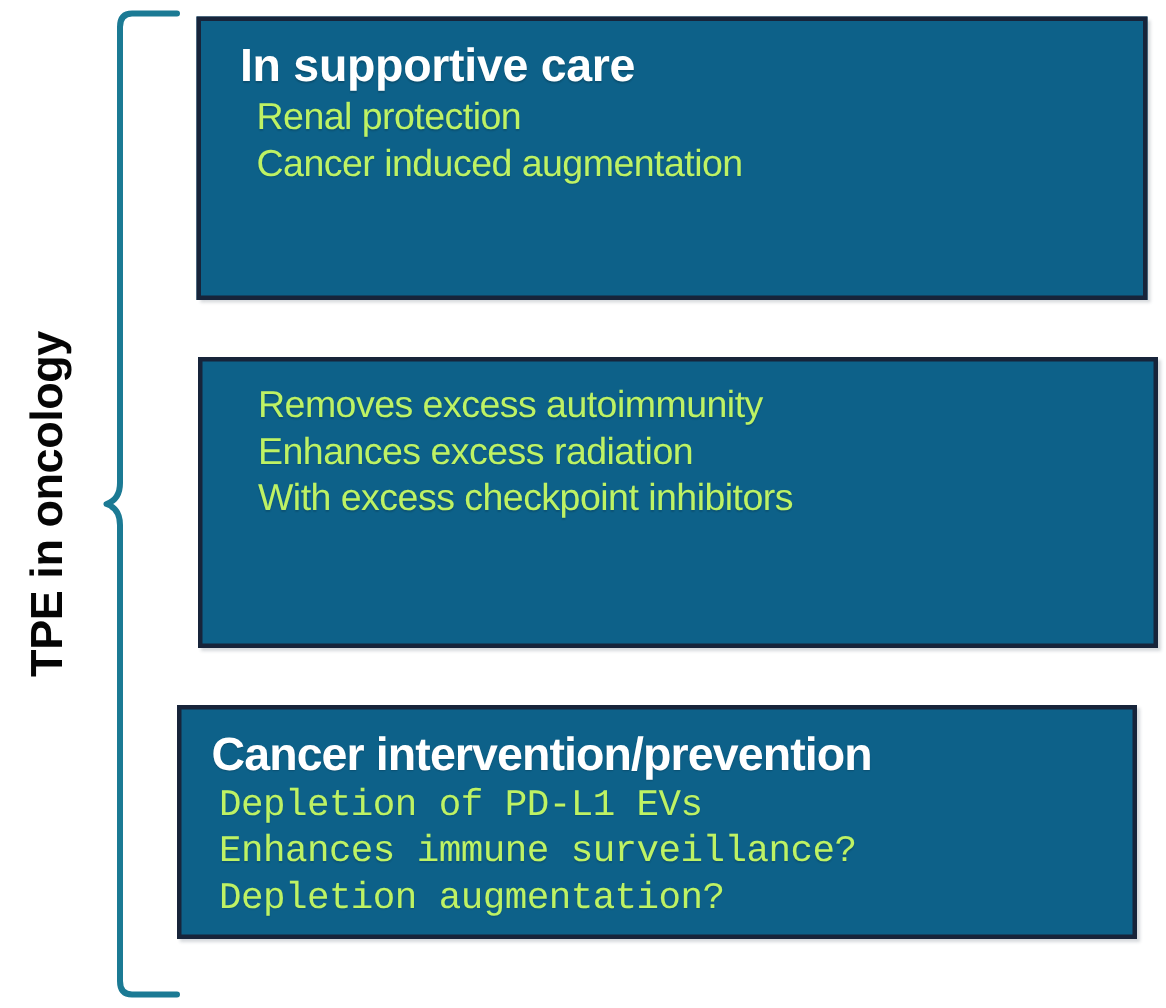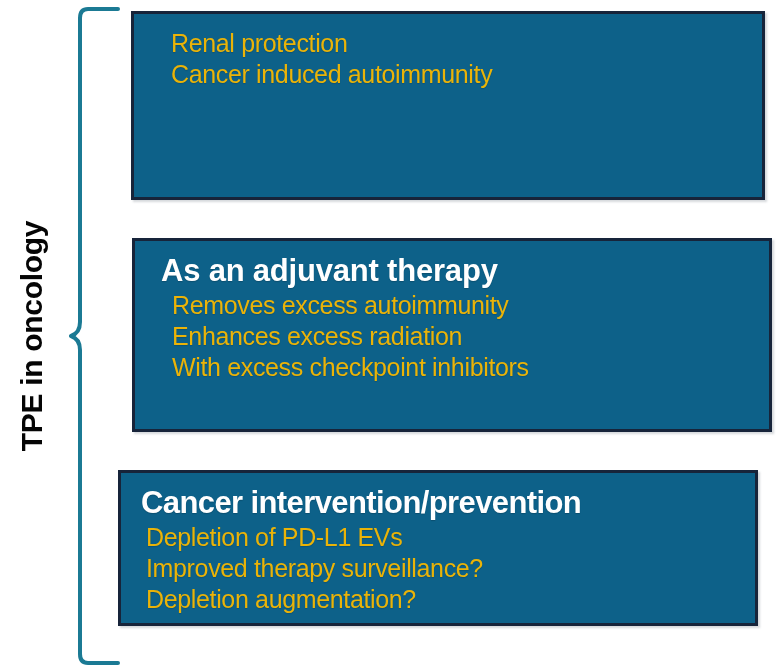--- a/index.html
+++ b/index.html
@@ -77,61 +77,61 @@
     font-size: 31px;
     line-height: 1.04;
     letter-spacing: -0.2px;
     white-space: nowrap;
     margin: 0 0 3px 0;
     text-shadow: 0 1px 1px rgba(0,0,0,0.18);
   }
   .box-3 .box-title { font-size: 31px; letter-spacing: -0.6px; }
 
   .box-line {
-    color: #eab308;
+    color: #bef264;
     font-size: 25px;
     line-height: 1.23;
     white-space: nowrap;
     margin: 0 0 0 11px;
     letter-spacing: -0.35px;
     text-shadow: 0 1px 1px rgba(0,0,0,0.14);
   }
-  .box-3 .box-line { margin-left: 5px; }
+  .box-3 .box-line { margin-left: 5px; font-family: Liberation Mono, monospace; }
 </style>
 </head>
 <body>
 
 <div id="diagram">
 
   <div class="vlabel-wrap">
     <div class="vlabel">TPE in oncology</div>
   </div>
 
   <svg class="brace" viewBox="0 0 56 660" preserveAspectRatio="none">
     <path d="M 52 3 L 22 3 Q 14 3 14 12 L 14 316 Q 14 327 5 330 Q 14 333 14 344 L 14 648 Q 14 657 22 657 L 52 657" fill="none" stroke="#1b7a94" stroke-width="4" stroke-linecap="round" stroke-linejoin="round"></path>
   </svg>
 
   <div class="box box-1">
     <div class="box-inner">
+      <div class="box-title">In supportive care</div>
       <div class="box-line">Renal protection</div>
-      <div class="box-line">Cancer induced autoimmunity</div>
+      <div class="box-line">Cancer induced augmentation</div>
     </div>
   </div>
 
   <div class="box box-2">
     <div class="box-inner">
-      <div class="box-title">As an adjuvant therapy</div>
       <div class="box-line">Removes excess autoimmunity</div>
       <div class="box-line">Enhances excess radiation</div>
       <div class="box-line">With excess checkpoint inhibitors</div>
     </div>
   </div>
 
   <div class="box box-3">
     <div class="box-inner">
       <div class="box-title">Cancer intervention/prevention</div>
       <div class="box-line">Depletion of PD-L1 EVs</div>
-      <div class="box-line">Improved therapy surveillance?</div>
+      <div class="box-line">Enhances immune surveillance?</div>
       <div class="box-line">Depletion augmentation?</div>
     </div>
   </div>
 
 </div>
 
 </body></html>

